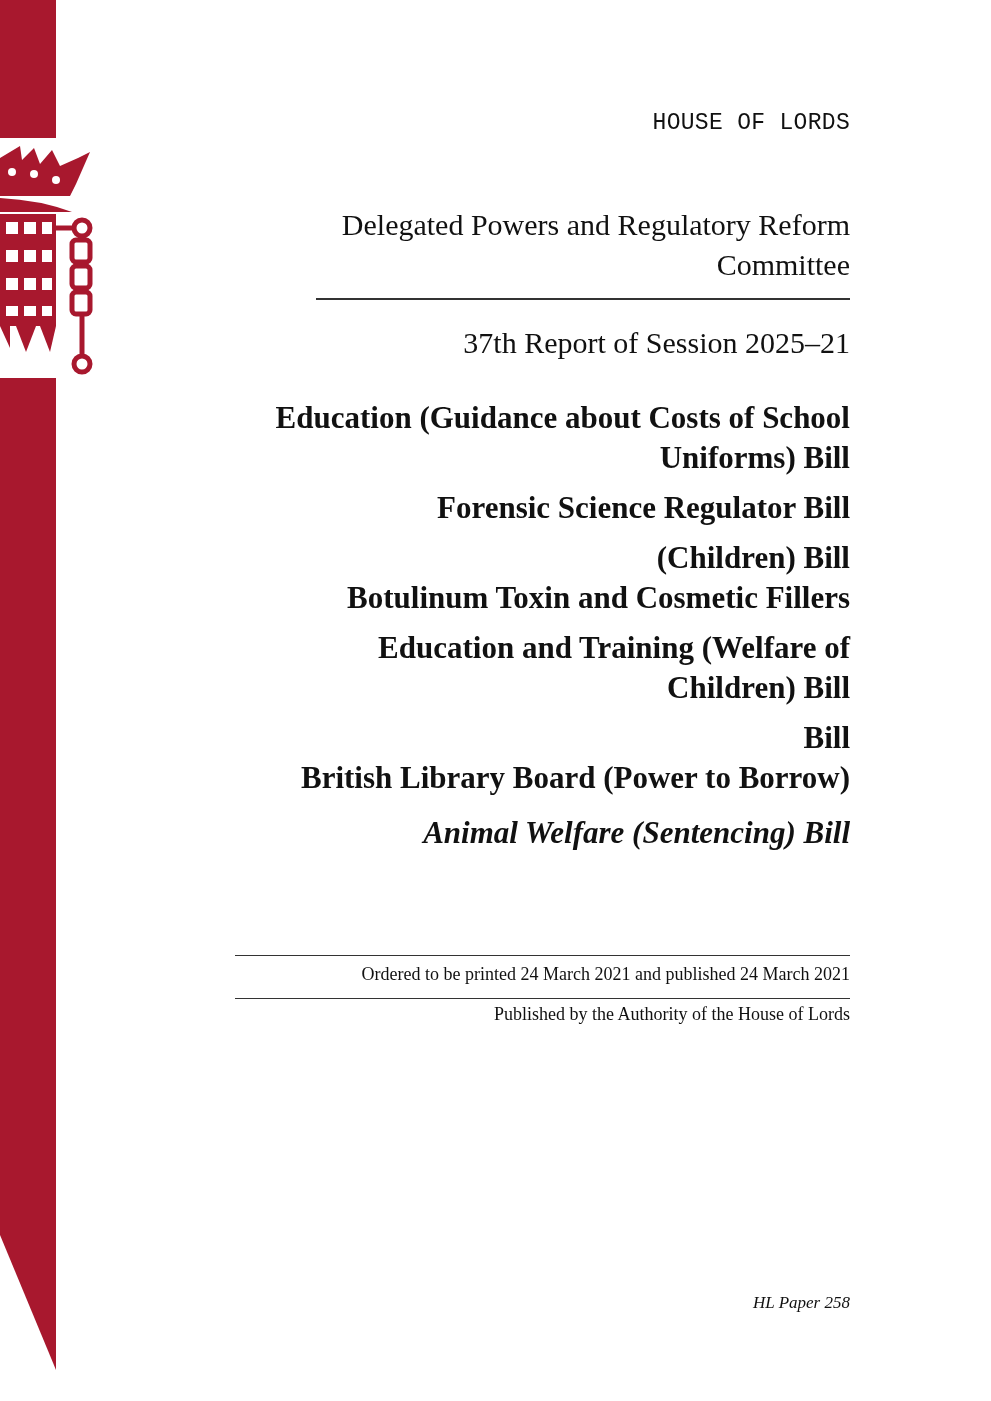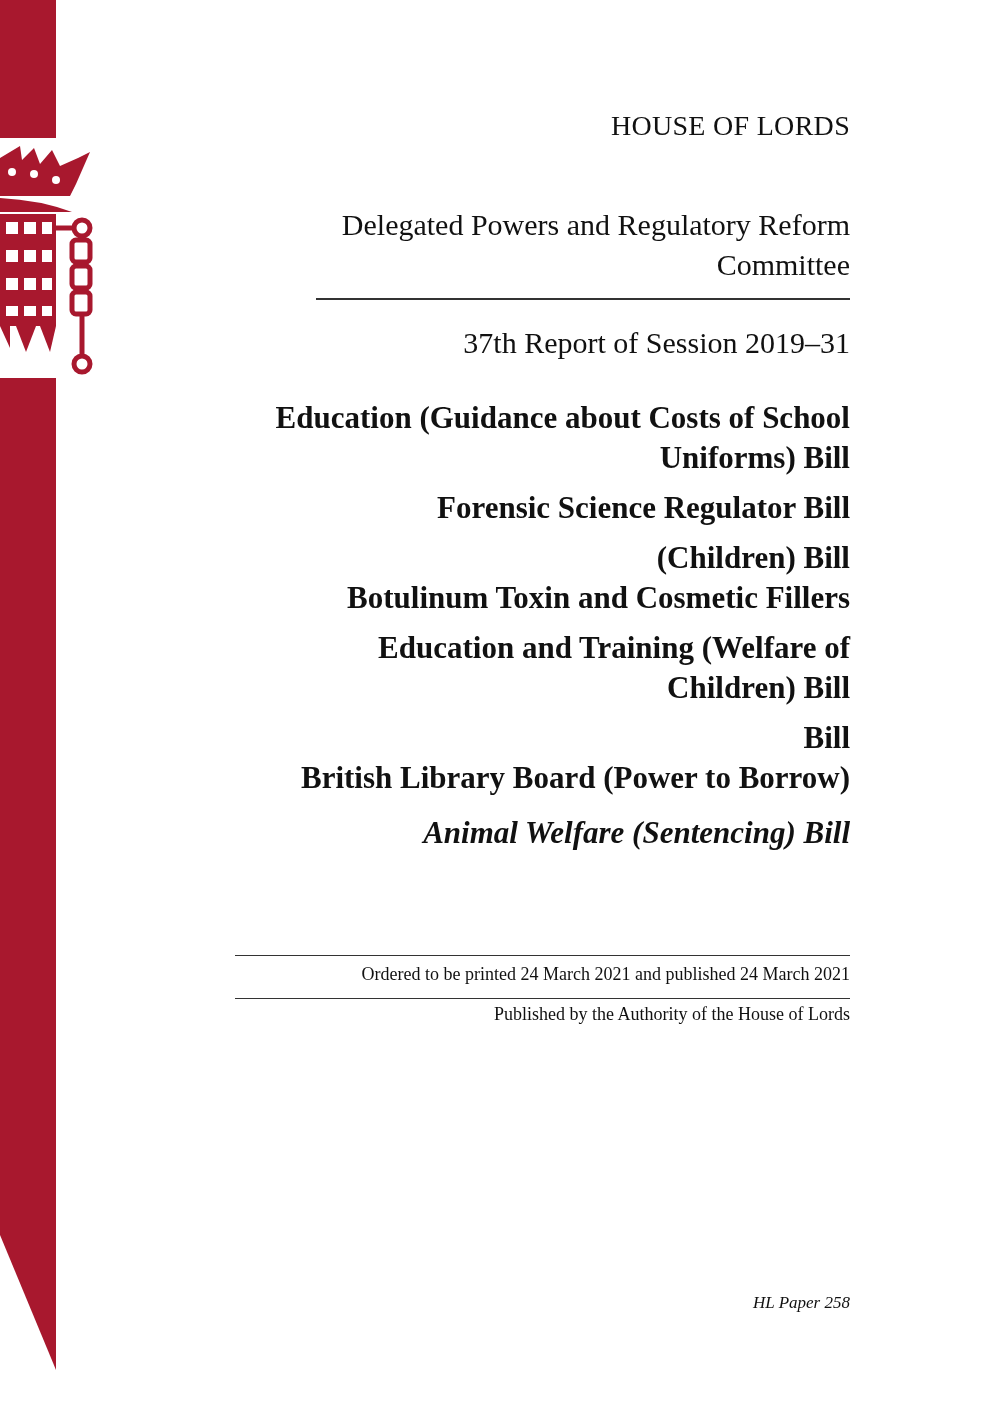--- a/index.html
+++ b/index.html
@@ -7,21 +7,21 @@
     width: 991px; height: 1401px; position: relative; overflow: hidden;
     background: #ffffff; color: #111111;
     font-family: "Liberation Serif", "DejaVu Serif", serif;
   }
   .band {
     position: absolute; left: 0; top: 0; width: 56px; height: 1401px;
   }
   .band svg { display: block; }
   .logo { position: absolute; left: 0; top: 138px; width: 100px; height: 240px; }
   .r { position: absolute; right: 141px; text-align: right; white-space: nowrap; }
-  .house { top: 110px; font-size: 28px; letter-spacing: 0.3px; }
+  .house { top: 110px; font-size: 23px; letter-spacing: 0.3px; font-family: Liberation Mono, monospace; }
   .committee { top: 205px; font-size: 30px; line-height: 40px; }
   .rule1 { position: absolute; left: 316px; width: 534px; top: 298px; height: 2px; background: #333; }
   .session { top: 326px; font-size: 30px; }
   .bills { position: absolute; right: 141px; top: 398px; text-align: right; }
   .bill { font-weight: bold; font-size: 31px; line-height: 40px; margin-bottom: 10px; }
   .bill.gap { margin-top: 15px; font-style: italic; }
   .rule2 { position: absolute; left: 235px; width: 615px; top: 955px; height: 1px; background: #333; }
   .ordered { top: 964px; font-size: 18px; }
   .rule3 { position: absolute; left: 235px; width: 615px; top: 998px; height: 1px; background: #333; }
   .published { top: 1004px; font-size: 18px; }
@@ -81,21 +81,21 @@
 
 <div class="r house">HOUSE OF LORDS</div>
 
 <div class="r committee">
   <div>Delegated Powers and Regulatory Reform</div>
   <div>Committee</div>
 </div>
 
 <div class="rule1"></div>
 
-<div class="r session">37th Report of Session 2019–31</div>
+<div class="r session">37th Report of Session 2025–21</div>
 
 <div class="bills">
   <div class="bill">
     <div>Education (Guidance about Costs of School</div>
     <div>Uniforms) Bill</div>
   </div>
   <div class="bill">
     <div>Forensic Science Regulator Bill</div>
   </div>
   <div class="bill">

